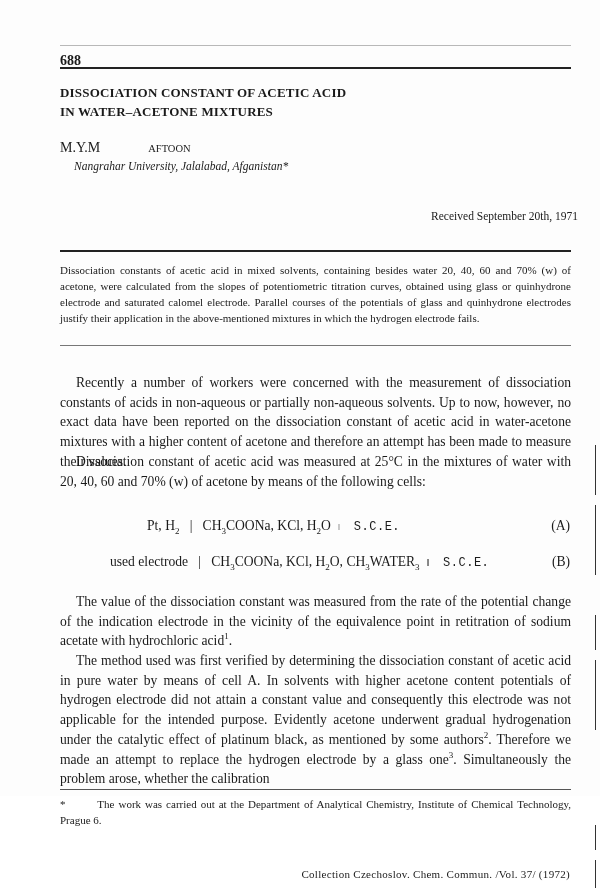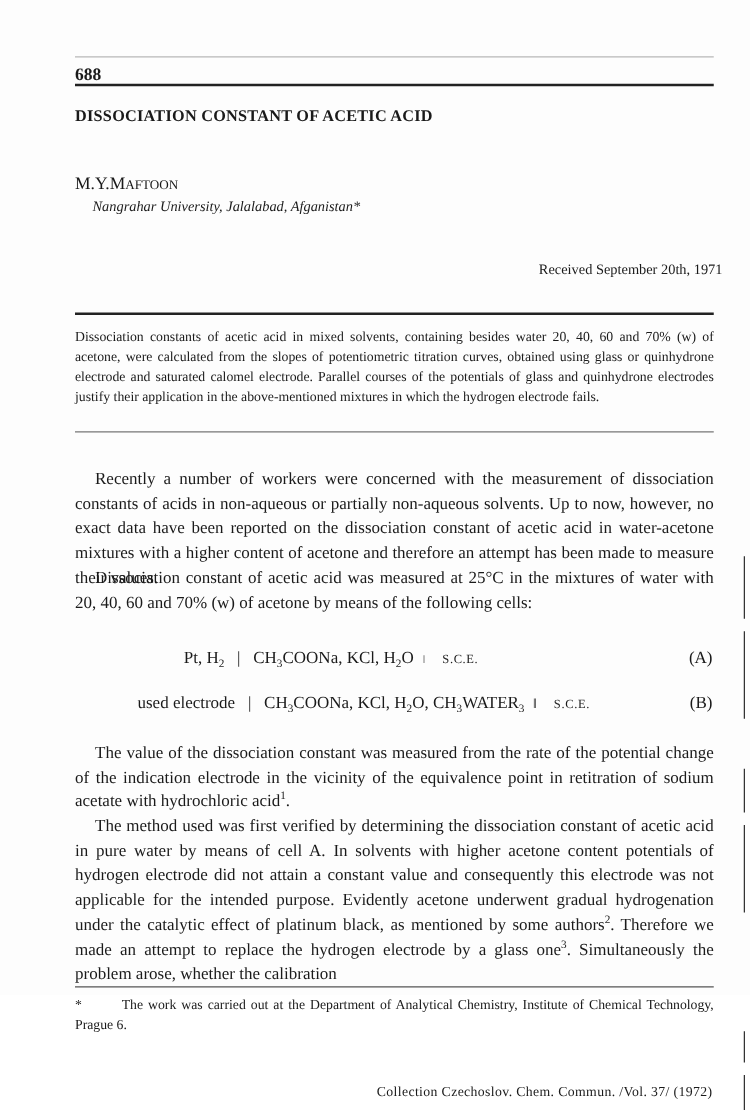--- a/index.html
+++ b/index.html
@@ -13,52 +13,53 @@
   .page {
     position: absolute; left: 0; top: 0; width: 600px; height: 796px;
     background: #fdfdfd;
   }
   .abs { position: absolute; }
   .rule-faint { position: absolute; left: 60px; width: 511px; height: 1px; background: #b8b8b8; }
   .rule { position: absolute; left: 60px; width: 511px; height: 1px; background: #222; }
   .page-num { left: 60px; top: 53px; font-weight: bold; font-size: 14px; }
   .title { left: 60px; top: 83px; font-weight: bold; font-size: 13px; line-height: 19px; letter-spacing: 0.2px; }
   .author { left: 60px; top: 140px; font-size: 14px; }
-  .author .sc { font-size: 10.5px; }
+  .author .sc { font-size: 10.5px; padding-left: 48px; }
   .affil { left: 74px; top: 160px; font-size: 11.5px; font-style: italic; }
   .received { right: 22px; top: 210px; font-size: 11.5px; }
   .abstract {
     left: 60px; top: 262px; width: 511px;
     font-size: 11px; line-height: 16px; text-align: justify;
   }
   .body-text {
     left: 60px; width: 511px; font-size: 13.6px; line-height: 19.7px;
     text-align: justify;
   }
   .indent { text-indent: 16px; }
   .eq { font-size: 13.6px; top: 0; }
-  .sc-small { font-size: 10px; letter-spacing: 0.5px; }
+  .sc-small { font-size: 12px; letter-spacing: 0.5px; font-family: Liberation Mono, monospace; }
   sub, sup { font-size: 9px; line-height: 0; }
   .footnote {
     left: 60px; top: 796px; width: 511px; font-size: 11px; line-height: 16px; text-align: justify;
   }
   .journal { right: 30px; top: 868px; font-size: 11px; letter-spacing: 0.3px; }
   .edge-mark { position: absolute; right: 4px; width: 1.5px; background: #333; }
 </style>
 </head>
 <body>
 
 <div class="page">
 
   <div class="rule-faint" style="top:45px;"></div>
   <div class="abs page-num">688</div>
   <div class="rule" style="top:67px;height:1.5px;"></div>
 
   <div class="abs title">
     <div>DISSOCIATION CONSTANT OF ACETIC ACID</div>
+    <div>IN WATER–ACETONE MIXTURES</div>
   </div>
 
   <div class="abs author"><span>M.Y.M</span><span class="sc">AFTOON</span></div>
   <div class="abs affil">Nangrahar University, Jalalabad, Afganistan*</div>
 
   <div class="abs received">Received September 20th, 1971</div>
 
   <div class="rule" style="top:250px;height:1.5px;"></div>
   <div class="abs abstract">Dissociation constants of acetic acid in mixed solvents, containing besides water 20, 40, 60 and 70% (w) of acetone, were calculated from the slopes of potentiometric titration curves, obtained using glass or quinhydrone electrode and saturated calomel electrode. Parallel courses of the potentials of glass and quinhydrone electrodes justify their application in the above-mentioned mixtures in which the hydrogen electrode fails.</div>
   <div class="rule-faint" style="top:345px;background:#777;"></div>

